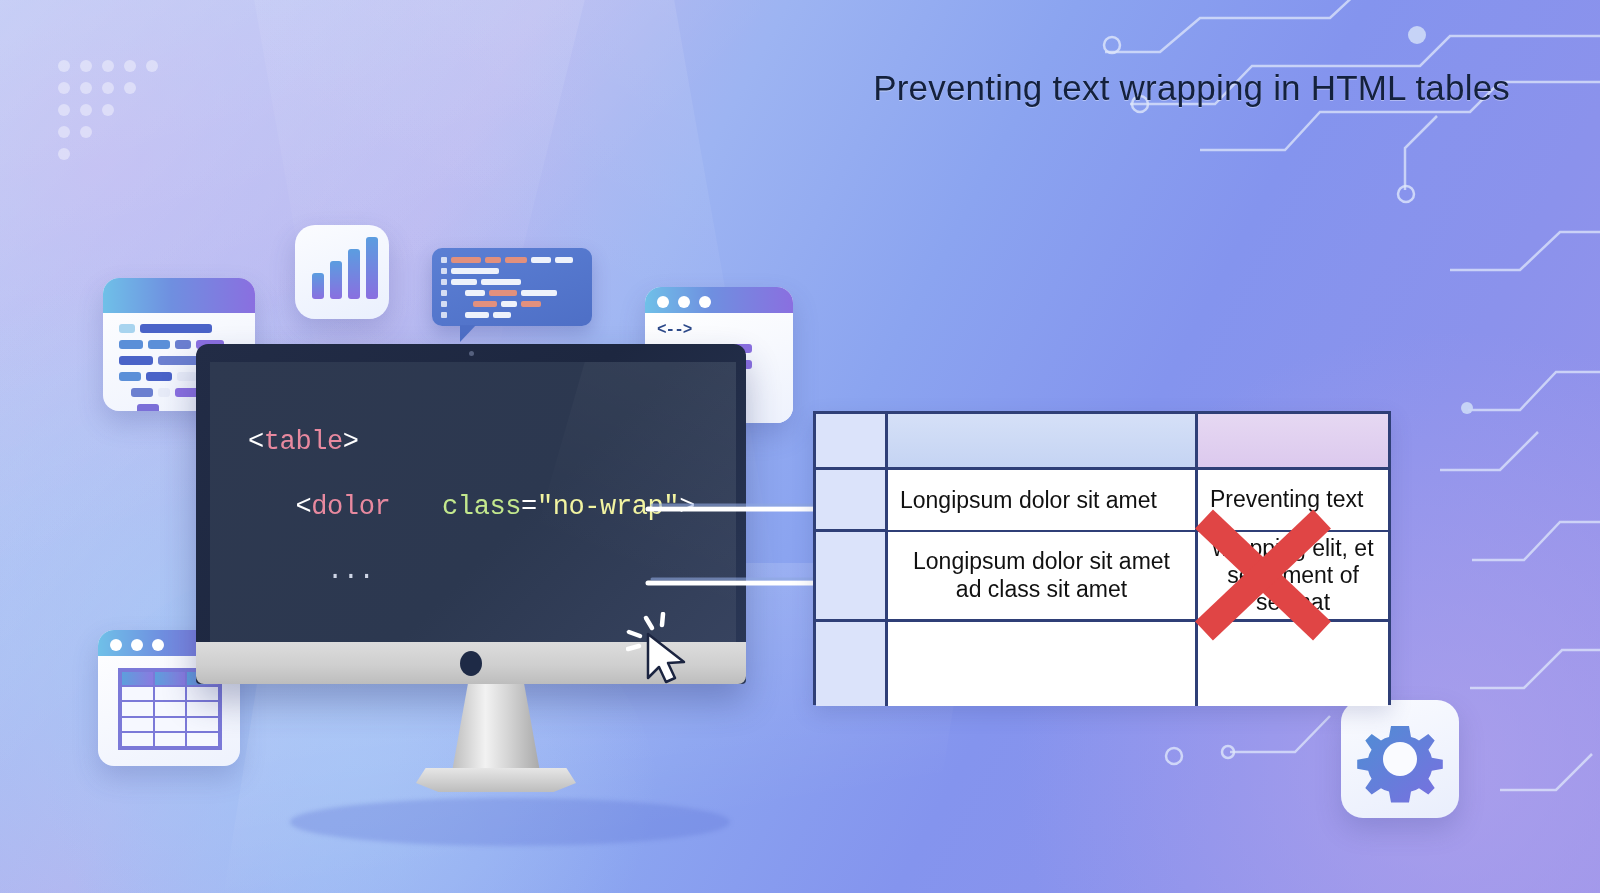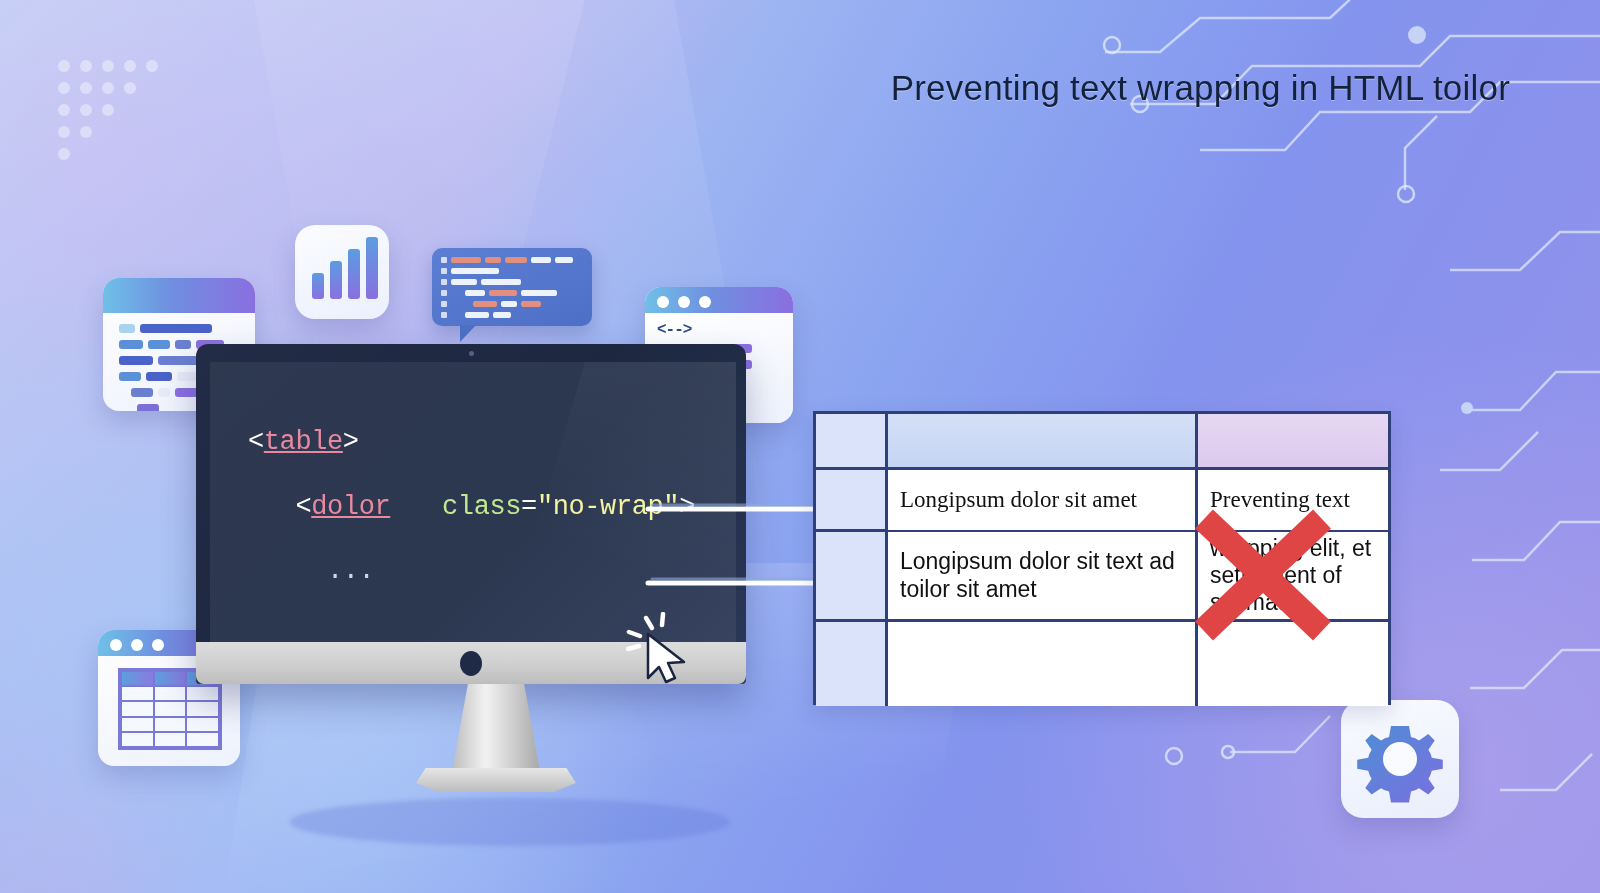--- a/index.html
+++ b/index.html
@@ -218,21 +218,21 @@
   }
 
   
   .code {
     position: absolute; left: 38px; top: 32px;
     font-family: "Liberation Mono", "DejaVu Sans Mono", monospace;
     font-size: 27px; line-height: 1.195; white-space: pre;
     letter-spacing: -0.4px;
   }
   .code .ln { color: #eef1f7; }
-  .t-tag  { color: #e8899f; text-decoration: underline; }
+  .t-tag  { color: #e8899f; }
   .t-ang  { color: #ffffff; }
   .t-attr { color: #c3e88d; margin-left: 36px; }
   .t-str  { color: #f2f4a0; }
   .t-dot  { color: #cfd6e6; }
 
   
   #cursor { position: absolute; left: 626px; top: 612px; width: 70px; height: 72px; }
 
   
   .arrow { position: absolute; }
@@ -255,22 +255,22 @@
     font-size: 23px; color: #111;
     overflow: hidden;
     background: #fff;
   }
   #demo-table .cell:nth-child(3n) { border-right: none; }
   #demo-table .cell.r4 { border-bottom: none; }
   #demo-table .cell.stub { background: #dbe3fa; }
   #demo-table .cell.hdr-b { background: linear-gradient(180deg,#d5e0f7,#c5d4f3); }
   #demo-table .cell.hdr-p { background: linear-gradient(180deg,#e6d8f2,#dcc9ee); }
   #demo-table .cell .nowrap { white-space: nowrap; }
-  #demo-table .cell .wrapcell { line-height: 1.18; }
-  #demo-table .cell.thinline { border-bottom-width: 2px; font-family: Liberation Serif, serif; }
+  #demo-table .cell .wrapcell { line-height: 1.18; text-align: center; }
+  #demo-table .cell.thinline { border-bottom-width: 2px; }
 
   #xmark { position: absolute; left: 1188px; top: 505px; width: 150px; height: 140px; }
 
   
   .abs { position: absolute; }
 </style>
 </head>
 <body>
 
 <div id="stage">
@@ -324,21 +324,21 @@
       <circle cx="1174" cy="756" r="8"></circle>
       <circle cx="1228" cy="752" r="6"></circle>
     </g>
     <g fill="#c9d6f7" opacity="0.95">
       <circle cx="1417" cy="35" r="9"></circle>
       <circle cx="1467" cy="408" r="6"></circle>
     </g>
   </svg>
 
   <div class="title-wrap">
-    <div class="subtitle">Preventing text wrapping in HTML toilor</div>
+    <div class="subtitle">Preventing text wrapping in HTML tables</div>
   </div>
 
   <div class="card" id="card-code-left">
     <div class="bar-top"></div>
     <div class="rows">
       <div class="rowline">
           <i class="chip" style="width:16px;background:#a8d4ef"></i>
           <i class="chip" style="width:72px;background:#4a63c8"></i>
         </div>
       <div class="rowline">
@@ -551,21 +551,21 @@
     <div class="cell stub"></div>
     <div class="cell thinline">
       <span class="nowrap">Longipsum dolor sit amet</span>
     </div>
     <div class="cell thinline">
       <span class="wrapcell">Preventing text</span>
     </div>
 
     <div class="cell stub"></div>
     <div class="cell">
-      <span class="wrapcell">Longipsum dolor sit text ad toilor sit amet</span>
+      <span class="wrapcell">Longipsum dolor sit amet ad class sit amet</span>
     </div>
     <div class="cell">
       <span class="wrapcell">wrapping elit, et settlement of sesmat</span>
     </div>
 
     <div class="cell stub r4"></div>
     <div class="cell r4"></div>
     <div class="cell r4"></div>
   </div>
 

